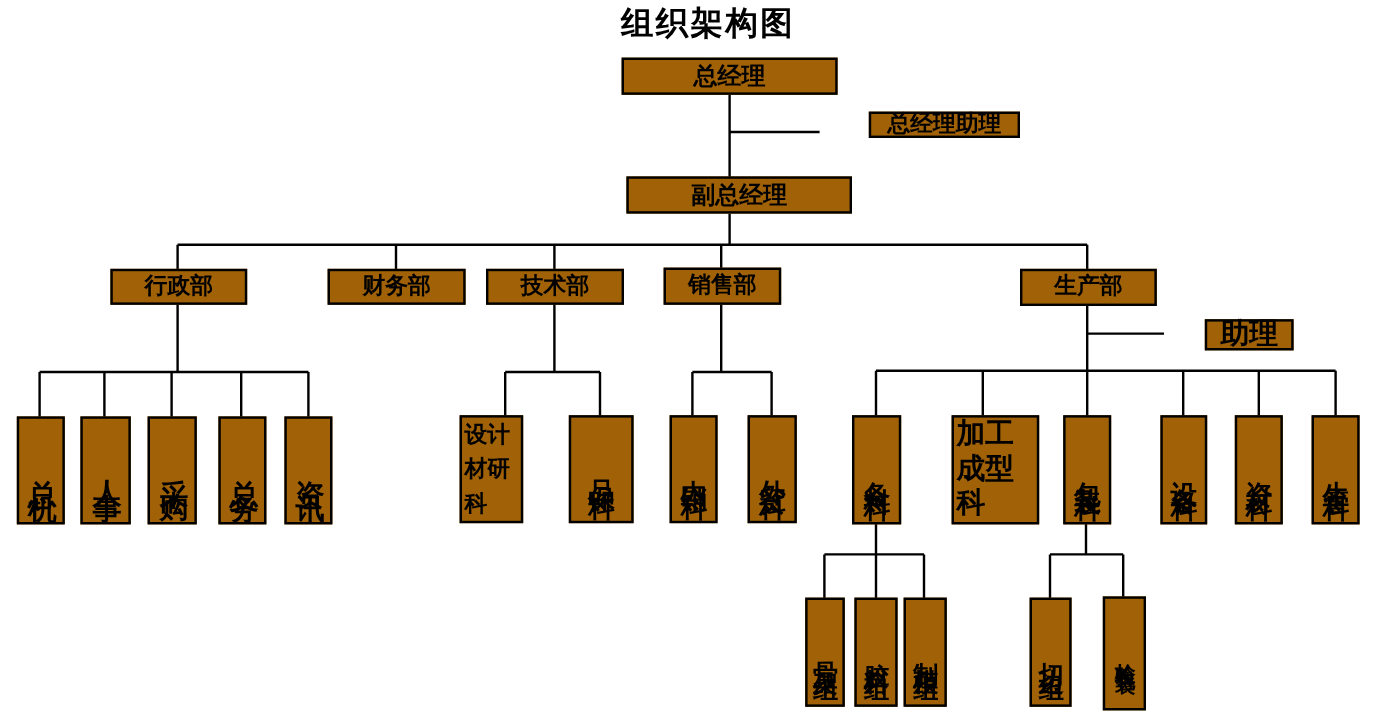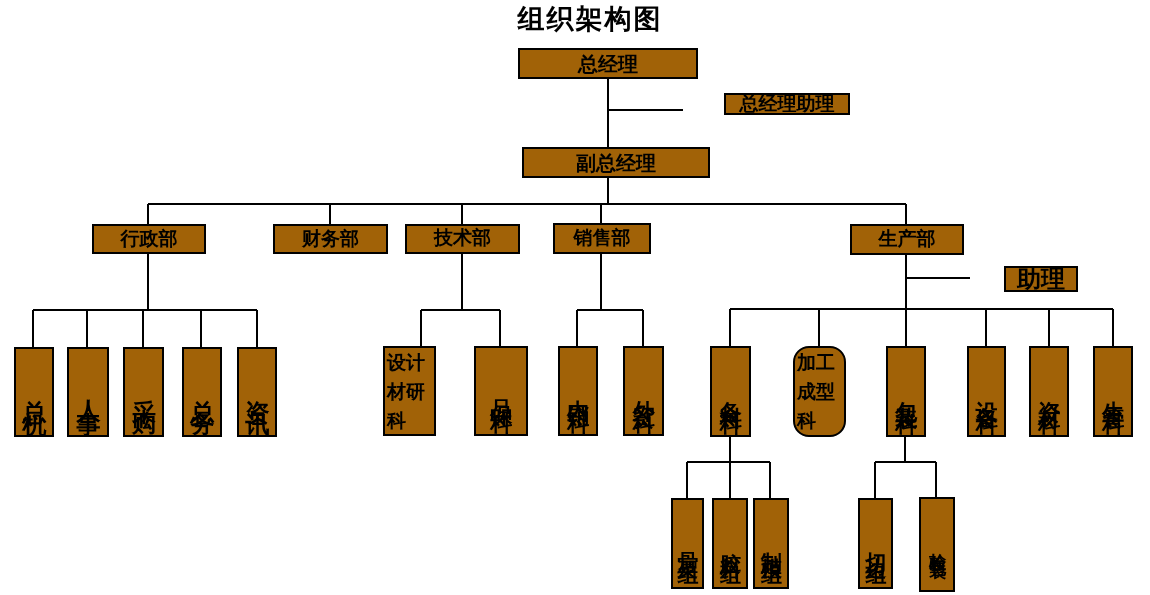--- a/index.html
+++ b/index.html
@@ -84,21 +84,21 @@
   <div class="node vert" style="left:182px;top:347px;width:40px;height:90px;font-size:24px;letter-spacing:12px;">总务</div>
   <div class="node vert" style="left:237px;top:347px;width:40px;height:90px;font-size:24px;letter-spacing:12px;">资讯</div>
 
   <div class="node wrap2" style="left:383px;top:346px;width:53px;height:90px;font-size:19px;">设计材研科</div>
   <div class="node vert" style="left:474px;top:346px;width:54px;height:90px;font-size:22px;letter-spacing:6px;">品保科</div>
 
   <div class="node vert" style="left:558px;top:346px;width:40px;height:90px;font-size:22px;letter-spacing:6px;">内销科</div>
   <div class="node vert" style="left:623px;top:346px;width:41px;height:90px;font-size:22px;letter-spacing:6px;">外贸科</div>
 
   <div class="node vert" style="left:710px;top:346px;width:41px;height:91px;font-size:22px;letter-spacing:6px;">备料科</div>
-  <div class="node wrap2" style="left:793px;top:346px;width:53px;height:91px;font-size:19px;border-radius:16px;">加工成型科</div>
+  <div class="node wrap2" style="left:793px;top:346px;width:73px;height:91px;font-size:24px;">加工成型科</div>
   <div class="node vert" style="left:886px;top:346px;width:40px;height:91px;font-size:22px;letter-spacing:6px;">包装科</div>
   <div class="node vert" style="left:967px;top:346px;width:39px;height:91px;font-size:22px;letter-spacing:6px;">设备科</div>
   <div class="node vert" style="left:1029px;top:346px;width:40px;height:91px;font-size:22px;letter-spacing:6px;">资材科</div>
   <div class="node vert" style="left:1093px;top:346px;width:40px;height:91px;font-size:22px;letter-spacing:6px;">生管科</div>
 
   <div class="node vert" style="left:671px;top:498px;width:33px;height:91px;font-size:21px;letter-spacing:6px;">骨架组</div>
   <div class="node vert" style="left:712px;top:498px;width:36px;height:91px;font-size:21px;letter-spacing:6px;">胶料组</div>
   <div class="node vert" style="left:753px;top:498px;width:36px;height:91px;font-size:21px;letter-spacing:6px;">制模组</div>
 
   <div class="node vert" style="left:858px;top:498px;width:35px;height:91px;font-size:21px;letter-spacing:6px;">切边组</div>

